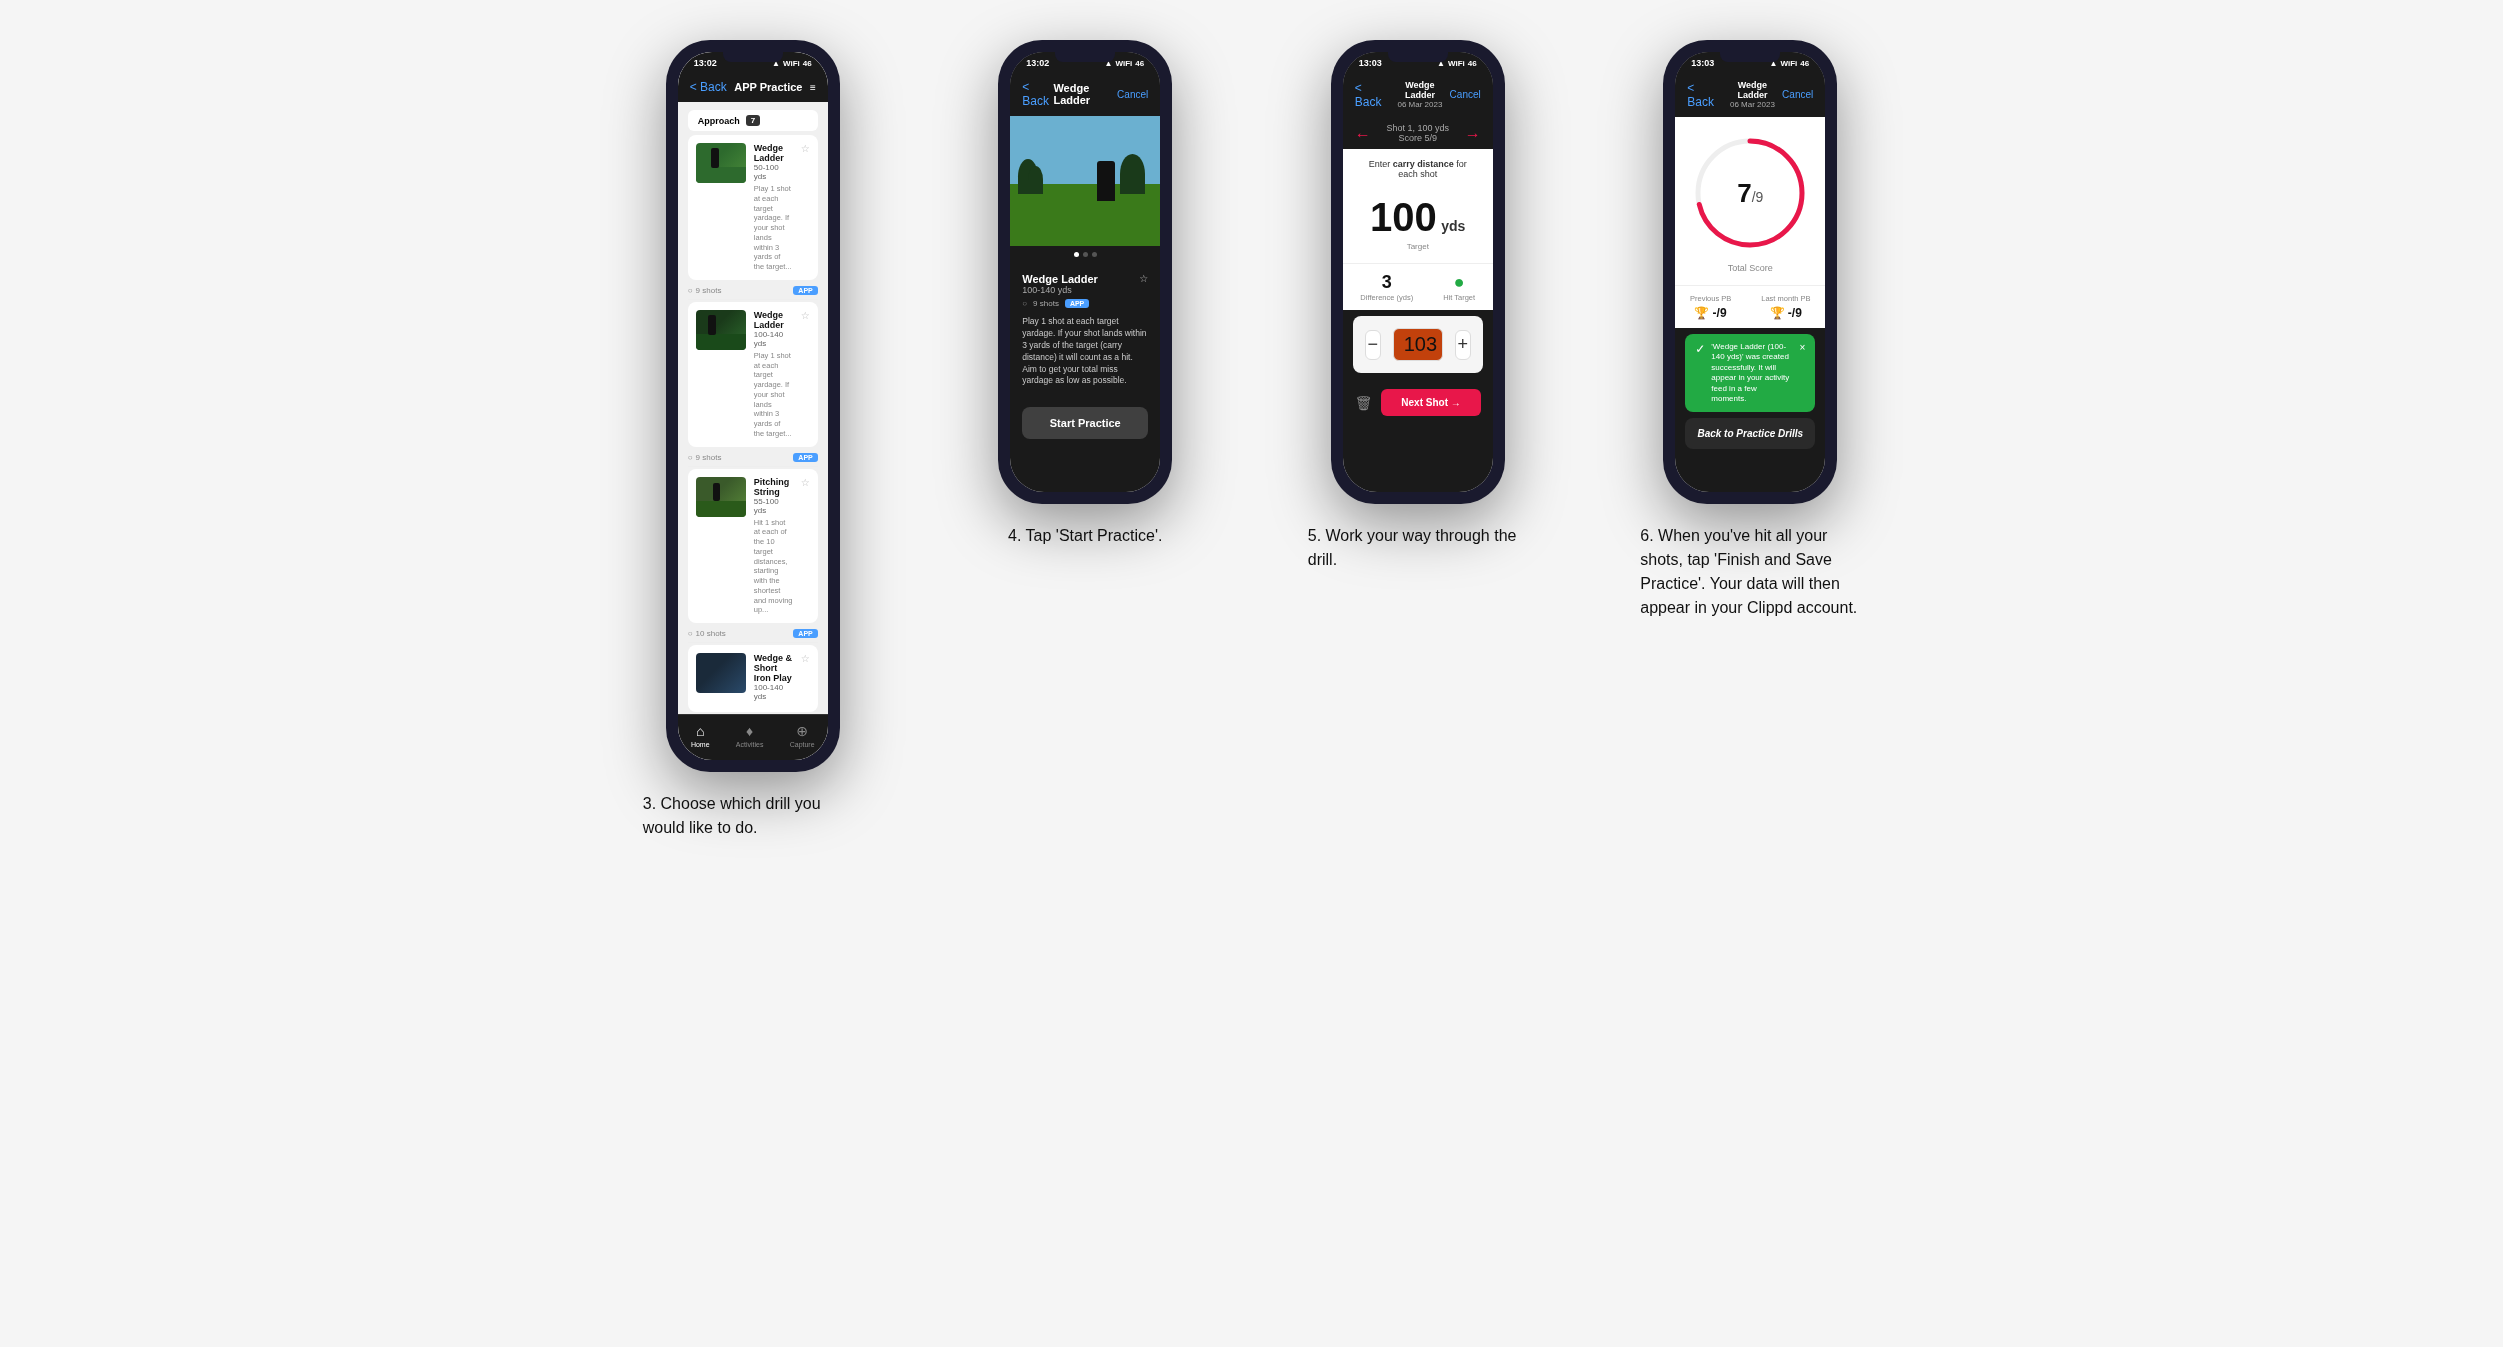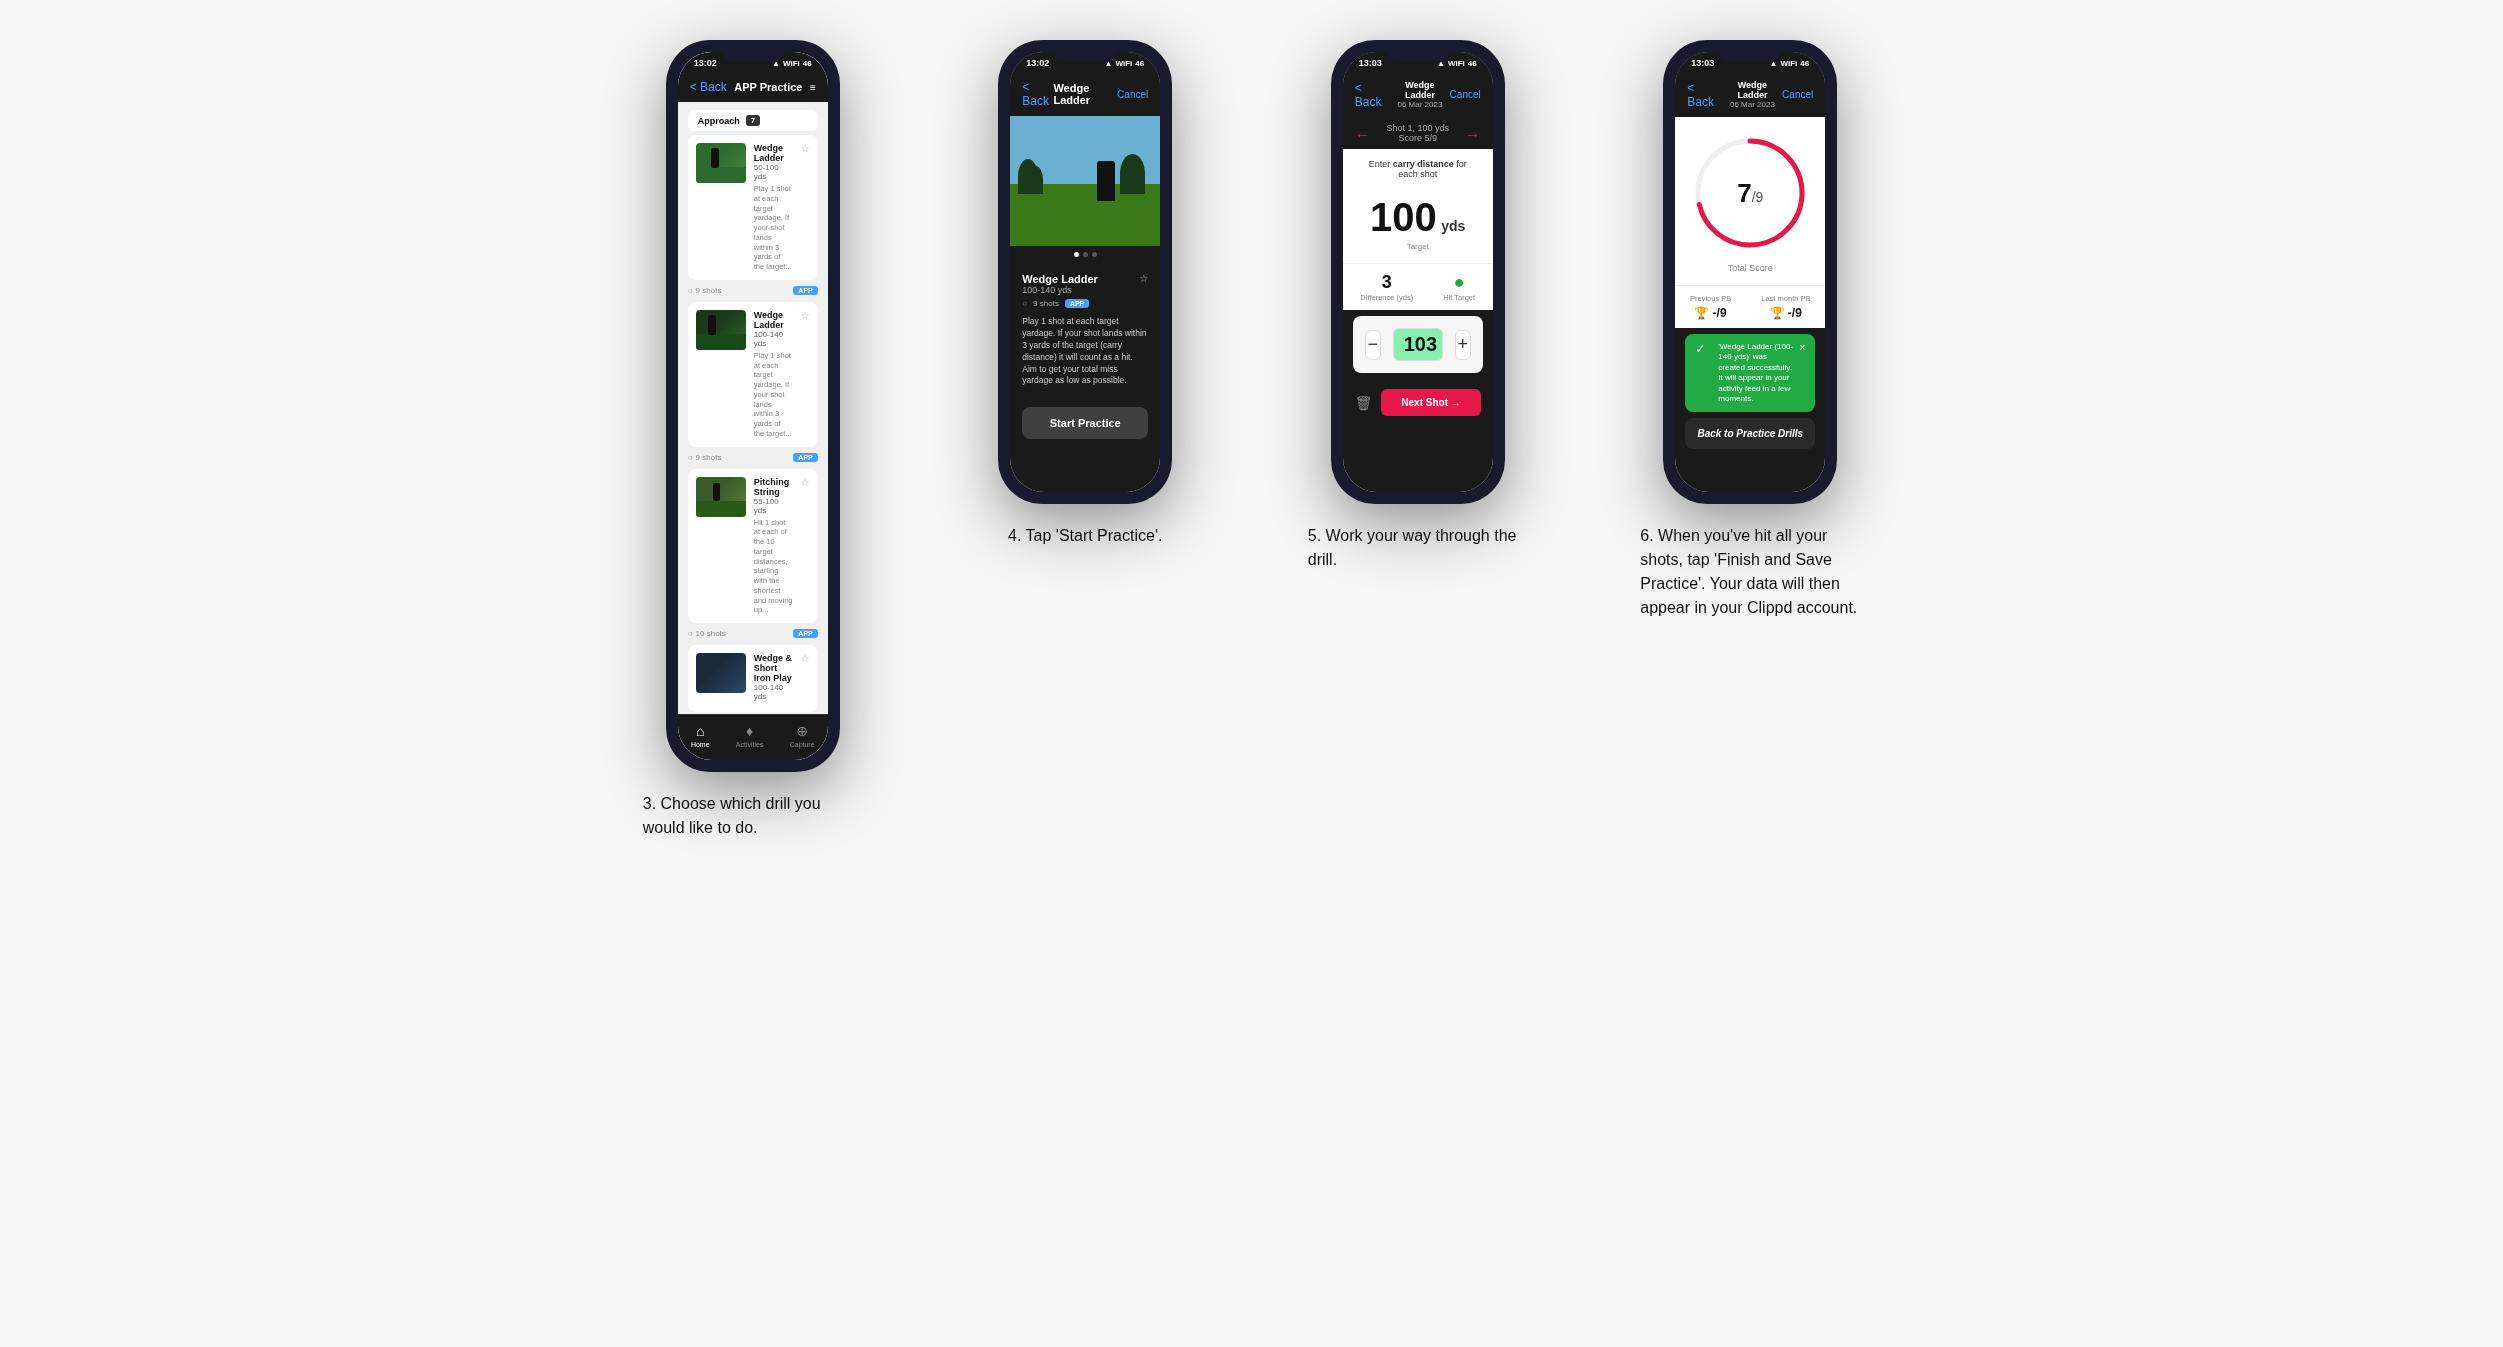--- a/index.html
+++ b/index.html
@@ -286,25 +286,25 @@
       border-radius: 6px;
       display: flex;
       align-items: center;
       justify-content: center;
       font-size: 18px;
       color: #333;
       cursor: pointer;
     }
     .num-display {
       font-size: 20px;
-      font-weight: 700;
+      font-weight: 400;
       color: #111;
       min-width: 50px;
       text-align: center;
-      background: #86efac;
+      background: #c2410c;
       border: 1px solid #ddd;
       padding: 4px 10px;
       border-radius: 6px;
     }
     .next-shot-bar {
       background: #1a1a1a;
       display: flex;
       justify-content: space-between;
       align-items: center;
       padding: 10px 12px;
@@ -366,21 +366,21 @@
     .success-toast {
       background: #22aa44;
       margin: 6px 10px;
       border-radius: 8px;
       padding: 8px 10px;
       display: flex;
       align-items: flex-start;
       gap: 6px;
       position: relative;
     }
-    .toast-text { font-size: 8px; color: #fff; line-height: 1.3; flex: 1; margin-left: 7px; }
+    .toast-text { font-size: 8px; color: #fff; line-height: 1.3; flex: 1; }
     .toast-close { color: #fff; font-size: 10px; cursor: pointer; }
     .back-to-drills {
       background: #2a2a2a;
       margin: 6px 10px;
       border-radius: 8px;
       padding: 10px;
       text-align: center;
       color: #fff;
       font-size: 10px;
       font-weight: 600;

